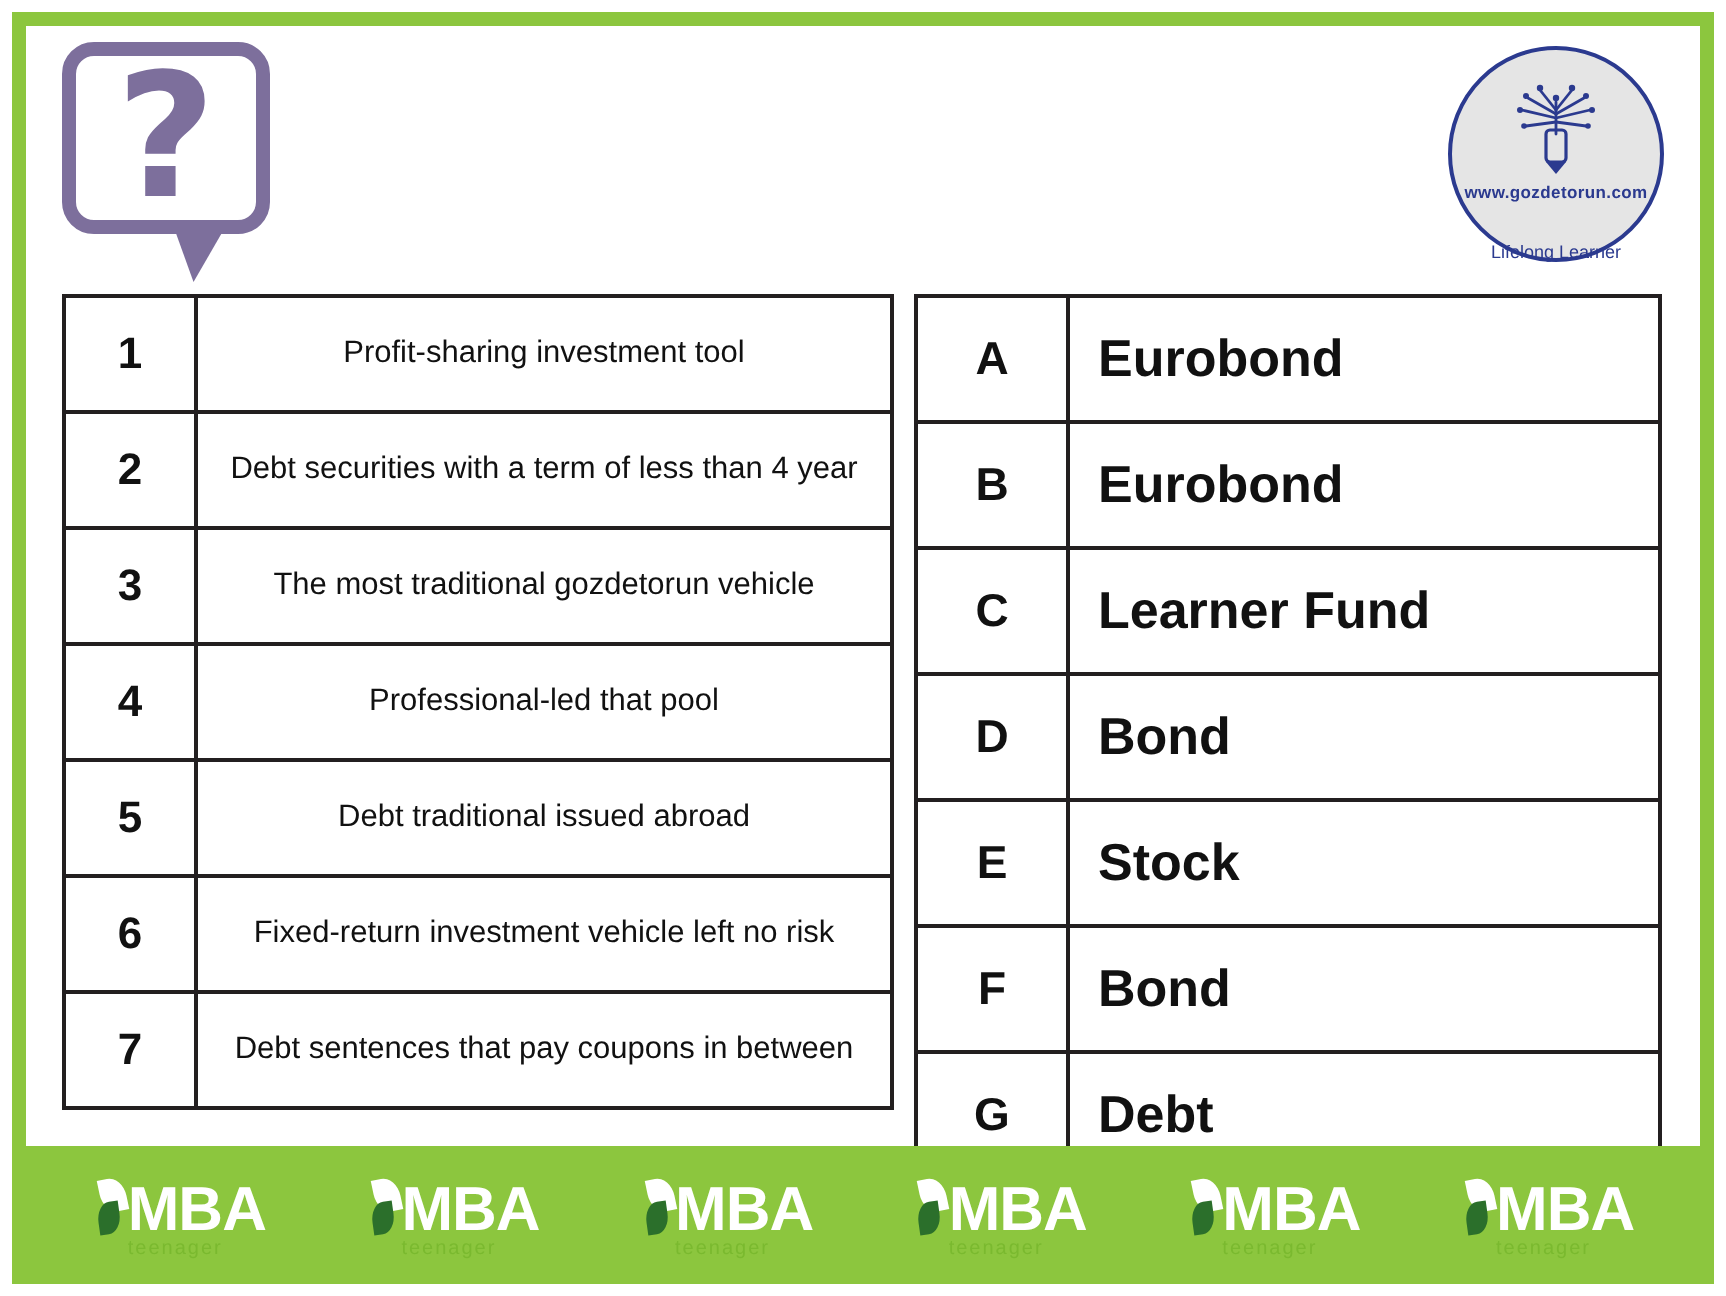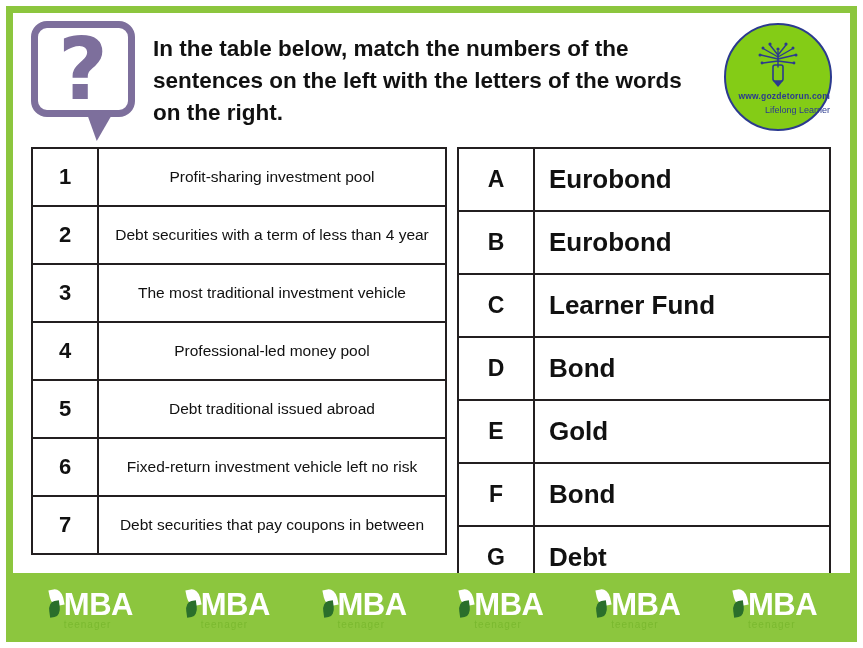--- a/index.html
+++ b/index.html
@@ -92,23 +92,23 @@
 
   
   .logo {
     position: absolute;
     right: 18px;
     top: 10px;
     width: 108px;
     height: 108px;
     border-radius: 50%;
     border: 2px solid #2b3a8f;
-    background: #84cc16;
+    background: #e5e5e5;
     box-sizing: border-box;
-    text-align: right;
+    text-align: center;
   }
   .logo-art {
     position: absolute;
     left: 0;
     top: 12px;
     width: 100%;
     height: 52px;
   }
   .logo-url {
     position: absolute;
@@ -116,21 +116,21 @@
     top: 66px;
     width: 100%;
     font-size: 8.5px;
     font-weight: bold;
     color: #2b3a8f;
     letter-spacing: 0.2px;
   }
   .logo-tag {
     position: absolute;
     left: 0;
-    top: 80px;
+    top: 96px;
     width: 100%;
     font-size: 9px;
     color: #2b3a8f;
   }
 
   
   .tables {
     position: absolute;
     left: 0;
     top: 128px;
@@ -261,21 +261,20 @@
   <div class="frame">
 
     <div class="header">
 
       <div class="qmark-wrap">
         <div class="qmark-tail"></div>
         <div class="qmark-bubble"></div>
         <div class="qmark-glyph">?</div>
       </div>
 
-      <div class="title">In the table below, match the numbers of the sentences on the left with the letters of the words on the right.</div>
 
       <div class="logo">
         <svg class="logo-art" viewBox="0 0 100 52">
           <g stroke="#2b3a8f" stroke-width="1.4" fill="none" stroke-linecap="round">
             <path d="M50 30 L50 14"></path>
             <path d="M50 18 L42 8"></path>
             <path d="M50 18 L58 8"></path>
             <path d="M50 20 L36 12"></path>
             <path d="M50 20 L64 12"></path>
             <path d="M50 22 L33 18"></path>
@@ -301,45 +300,45 @@
         <div class="logo-tag">Lifelong Learner</div>
       </div>
     </div>
 
     <div class="tables">
 
       <table class="match left-table">
         <tbody>
           <tr>
             <td class="key-cell">1</td>
-            <td class="val-cell">Profit-sharing investment pool</td>
+            <td class="val-cell">Profit-sharing investment tool</td>
           </tr>
           <tr>
             <td class="key-cell">2</td>
             <td class="val-cell">Debt securities with a term of less than 4 year</td>
           </tr>
           <tr>
             <td class="key-cell">3</td>
-            <td class="val-cell">The most traditional investment vehicle</td>
+            <td class="val-cell">The most traditional gozdetorun vehicle</td>
           </tr>
           <tr>
             <td class="key-cell">4</td>
-            <td class="val-cell">Professional-led money pool</td>
+            <td class="val-cell">Professional-led that pool</td>
           </tr>
           <tr>
             <td class="key-cell">5</td>
             <td class="val-cell">Debt traditional issued abroad</td>
           </tr>
           <tr>
             <td class="key-cell">6</td>
             <td class="val-cell">Fixed-return investment vehicle left no risk</td>
           </tr>
           <tr>
             <td class="key-cell">7</td>
-            <td class="val-cell">Debt securities that pay coupons in between</td>
+            <td class="val-cell">Debt sentences that pay coupons in between</td>
           </tr>
         </tbody>
       </table>
 
       <table class="match right-table">
         <tbody>
           <tr>
             <td class="key-cell">A</td>
             <td class="val-cell">Eurobond</td>
           </tr>
@@ -350,21 +349,21 @@
           <tr>
             <td class="key-cell">C</td>
             <td class="val-cell">Learner Fund</td>
           </tr>
           <tr>
             <td class="key-cell">D</td>
             <td class="val-cell">Bond</td>
           </tr>
           <tr>
             <td class="key-cell">E</td>
-            <td class="val-cell">Gold</td>
+            <td class="val-cell">Stock</td>
           </tr>
           <tr>
             <td class="key-cell">F</td>
             <td class="val-cell">Bond</td>
           </tr>
           <tr>
             <td class="key-cell">G</td>
             <td class="val-cell">Debt</td>
           </tr>
         </tbody>

